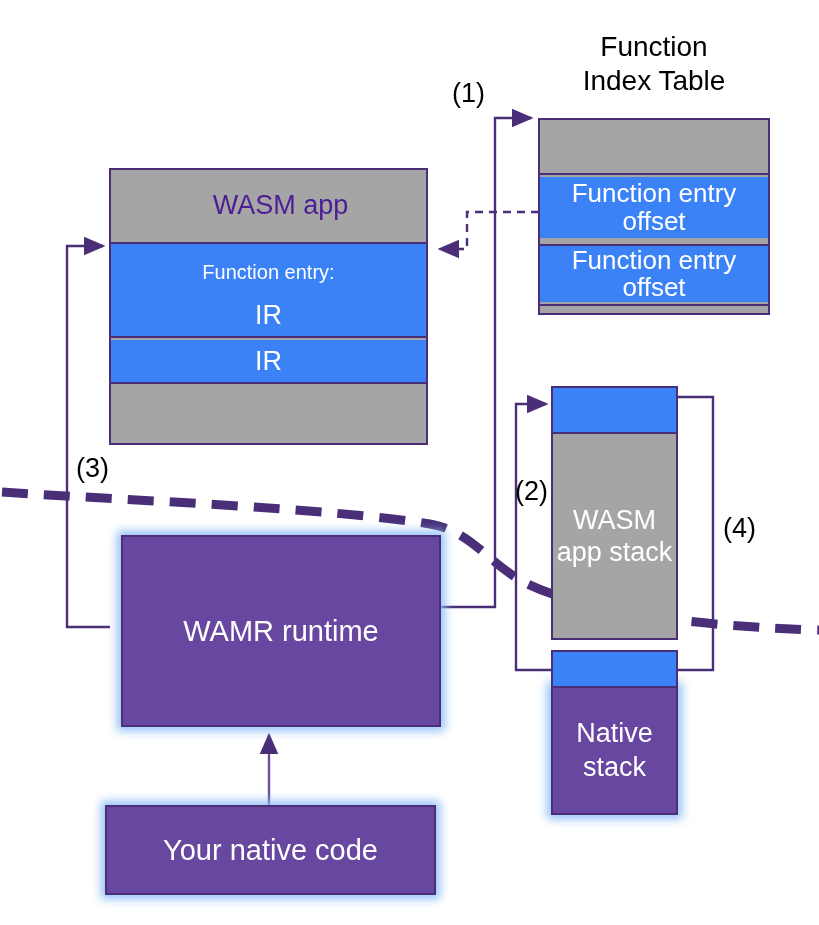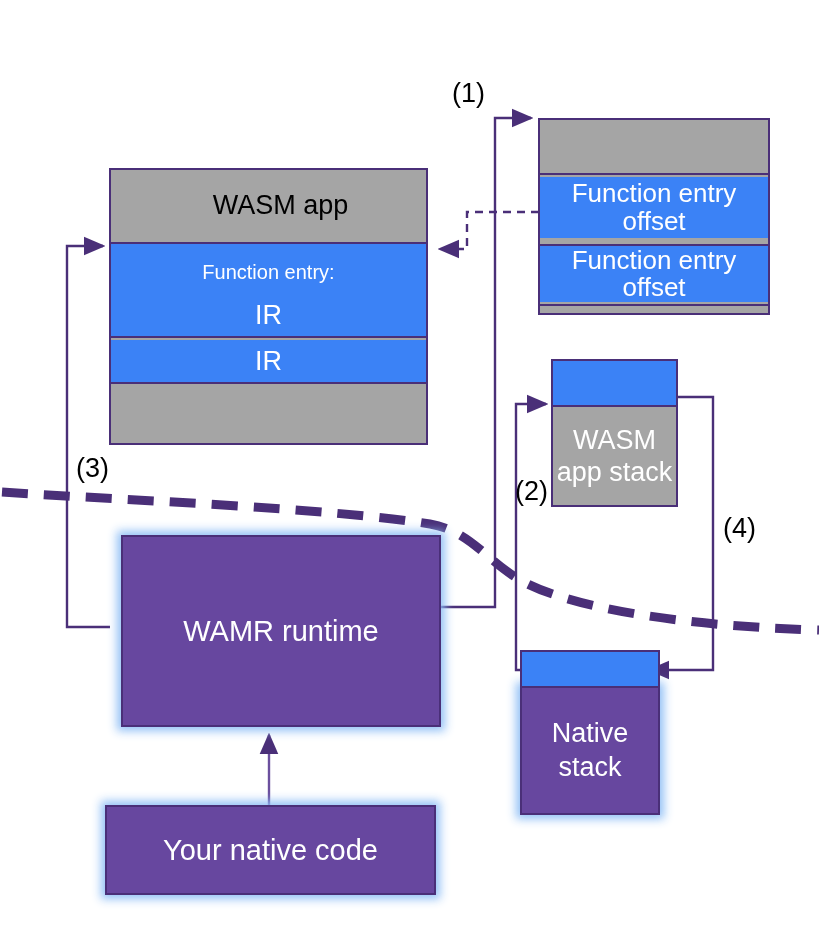--- a/index.html
+++ b/index.html
@@ -19,21 +19,21 @@
   .seg{
     position:absolute;box-sizing:border-box;
     display:flex;align-items:center;justify-content:center;
     text-align:center;line-height:1.05;
   }
   .gray{background:#a5a5a5;}
   .cyan{background:#3b82f6;}
   .purple{background:#67479f;}
   .brd{border:2px solid #4a2f78;}
   .wtext{color:#ffffff;}
-  .btext{color:#000000;padding-left:24px;}
+  .btext{color:#4c1d95;padding-left:24px;}
   .lbl{
     position:absolute;color:#000000;
     font-size:27px;white-space:nowrap;
   }
   .title{
     position:absolute;color:#000000;font-size:28px;
     text-align:center;line-height:1.22;white-space:pre-line;
   }
   .glow{
     box-shadow:0 0 9px 4px rgba(141,190,245,.95);
@@ -79,20 +79,22 @@
     <g>
       <path d="M269,805 L269,735" fill="none" stroke="#6b4f9e" stroke-width="2.4" marker-end="url(#arrHead)"></path>
     </g>
 
     <g>
       <path d="M2,492 C120,500 330,508 430,524 C470,531 486,560 520,580
                C570,608 680,626 819,630" fill="none" stroke="#4a2f78" stroke-width="9" stroke-dasharray="26 16" stroke-linecap="butt"></path>
     </g>
   </svg>
 
+  <div class="title" style="left:538px;top:30px;width:232px;">Function
+Index Table</div>
 
   <div class="box brd" style="left:109px;top:168px;width:319px;height:277px;background:#a5a5a5;">
     <div class="seg gray btext" style="left:0;top:0;right:0;height:70px;font-size:27px;">WASM app</div>
 
     <div class="seg cyan wtext" style="left:0;top:72px;right:0;height:60px;font-size:20px;
                 border-top:2px solid #4a2f78;border-bottom:2px solid #4a2f78;">Function entry:</div>
 
     <div class="seg cyan wtext" style="left:0;top:124px;right:0;height:44px;font-size:27px;
                 border-bottom:2px solid #4a2f78;">IR</div>
 
@@ -106,28 +108,28 @@
     <div class="seg gray" style="left:0;top:0;right:0;height:55px;border-bottom:2px solid #4a2f78;"></div>
 
     <div class="seg cyan wtext fit-title" style="left:0;top:57px;right:0;height:61px;padding:0 6px;">Function entry offset</div>
 
     <div class="seg cyan wtext fit-title" style="left:0;top:124px;right:0;height:58px;padding:0 6px;
                 border-top:2px solid #4a2f78;">Function entry offset</div>
 
     <div class="seg gray" style="left:0;top:184px;right:0;bottom:0;border-top:2px solid #4a2f78;"></div>
   </div>
 
-  <div class="box" style="left:551px;top:359px;width:127px;height:148px;">
+  <div class="box" style="left:551px;top:386px;width:127px;height:254px;">
     <div class="seg cyan brd" style="left:0;top:0;right:0;height:48px;"></div>
     <div class="seg gray brd wtext" style="left:0;top:46px;right:0;bottom:0;font-size:27px;
                 white-space:pre-line;line-height:1.2;">WASM
 app stack</div>
   </div>
 
-  <div class="box" style="left:520px;top:650px;width:140px;height:165px;">
+  <div class="box" style="left:551px;top:650px;width:127px;height:165px;">
     <div class="seg cyan brd" style="left:0;top:0;right:0;height:38px;z-index:3;"></div>
     <div class="seg purple glow wtext" style="left:0;top:36px;right:0;bottom:0;font-size:27px;
                 white-space:pre-line;line-height:1.25;
                 border:2px solid #4a2f78;">Native
 stack</div>
   </div>
 
   <div class="seg purple glow wtext brd" style="position:absolute;left:121px;top:535px;width:320px;height:192px;
               font-size:29px;">WAMR runtime</div>
 

